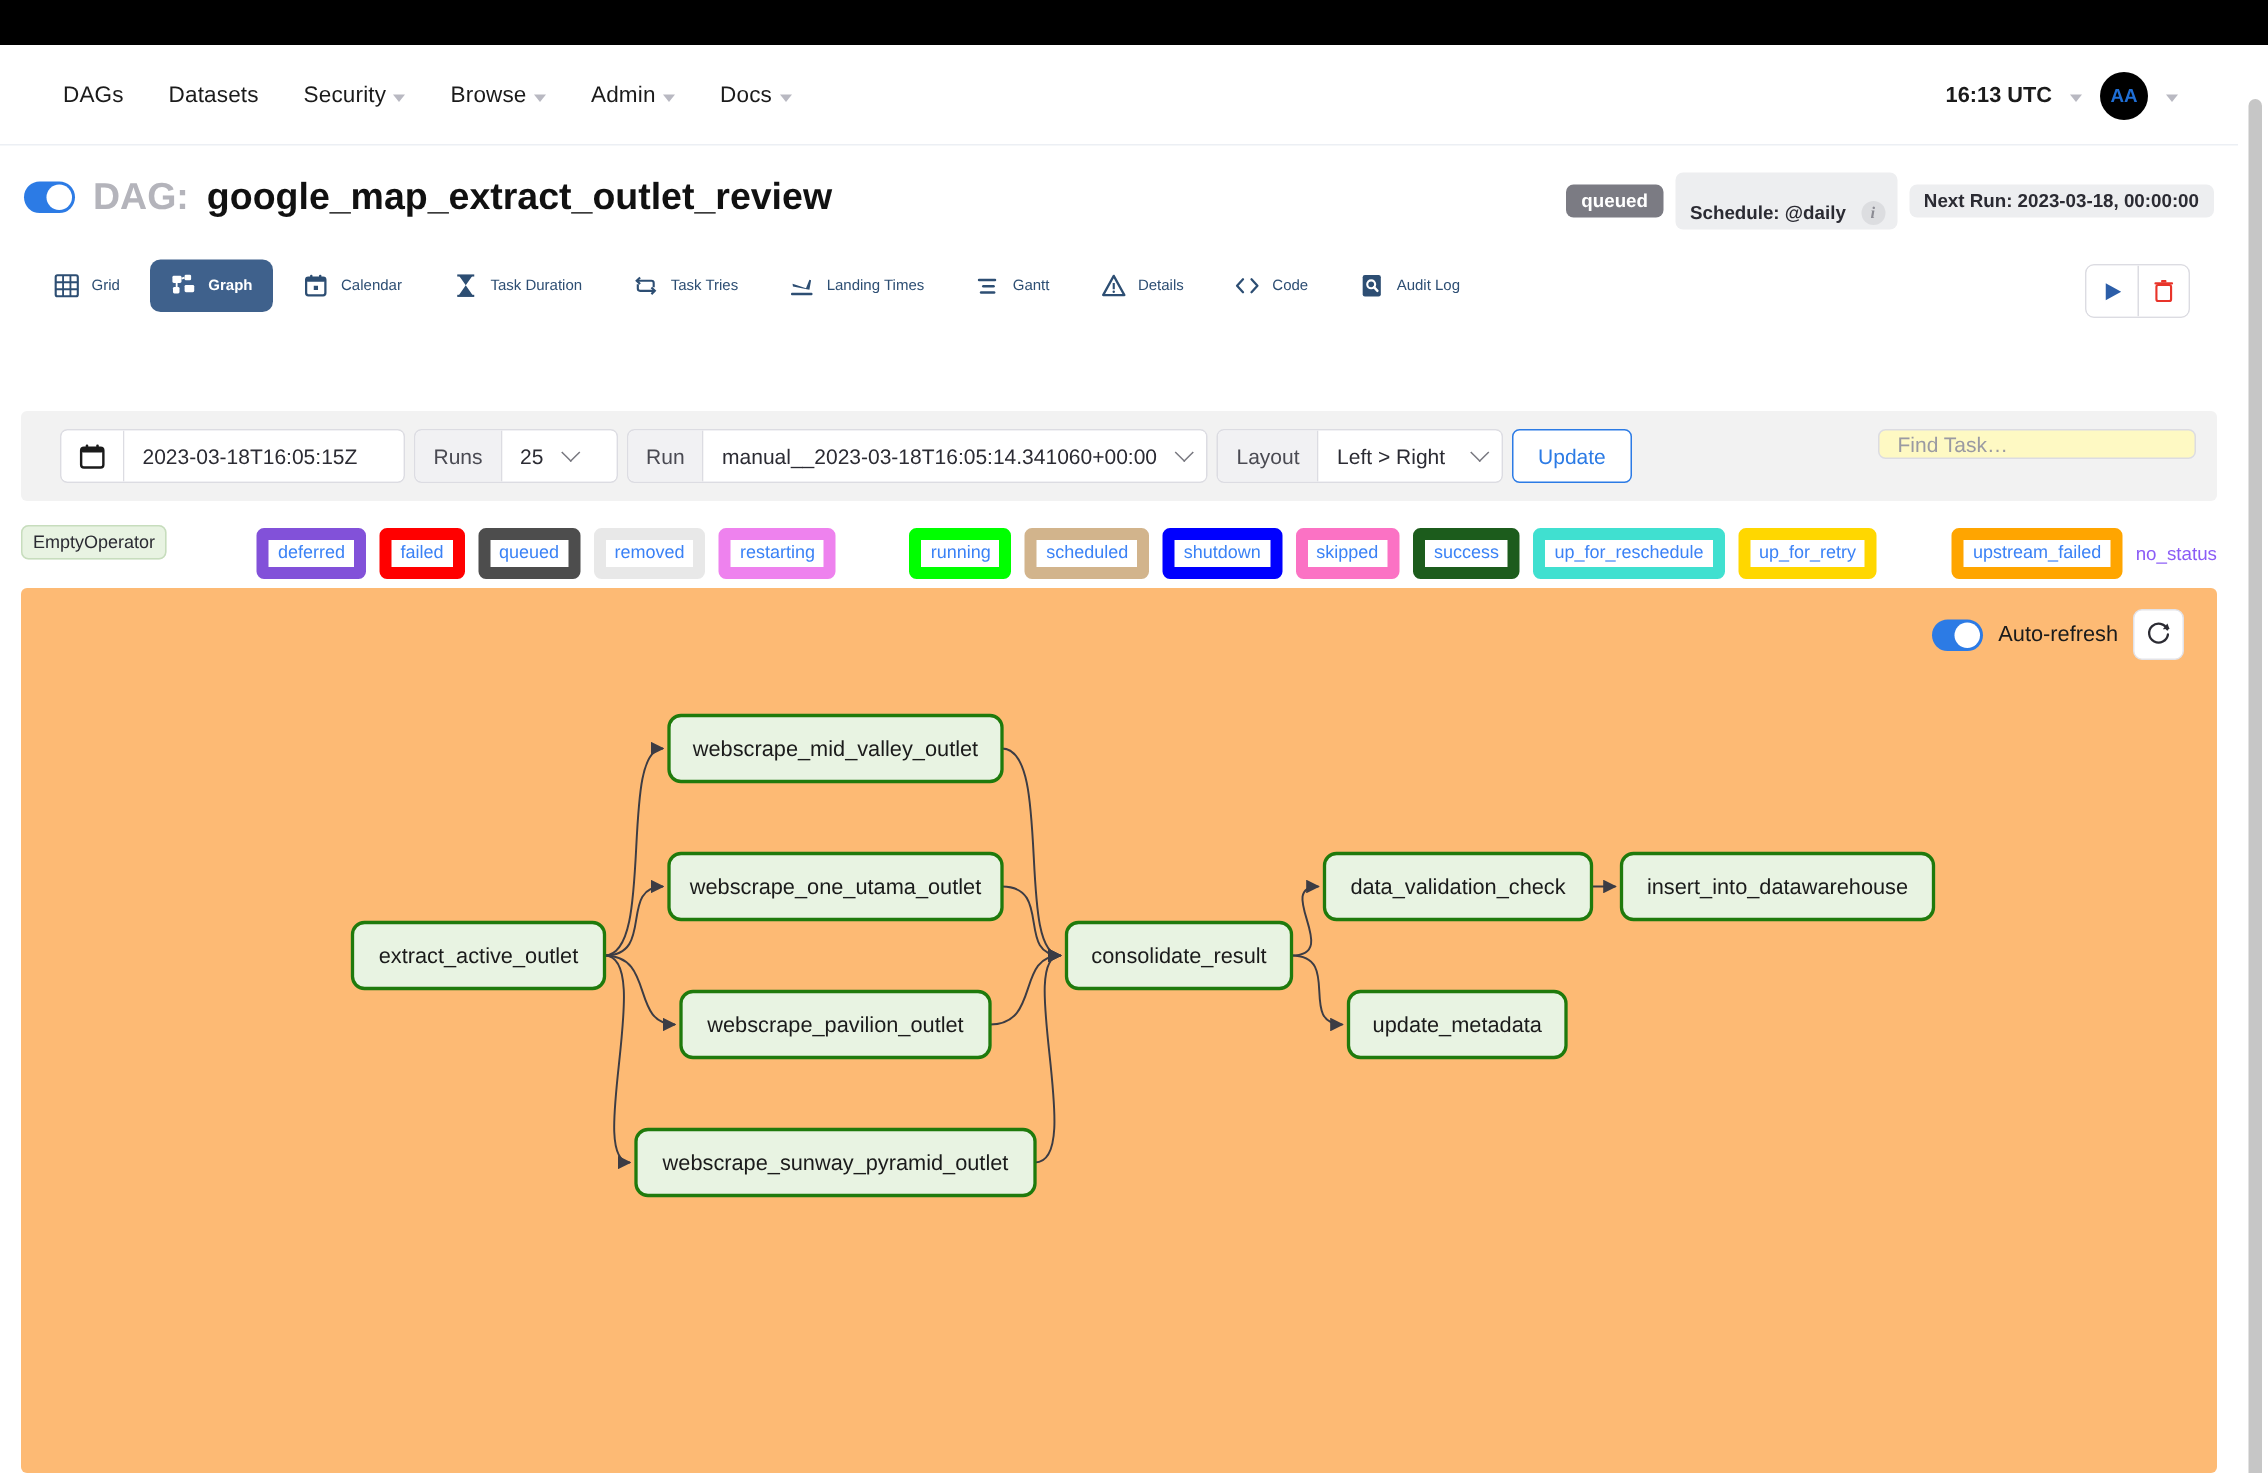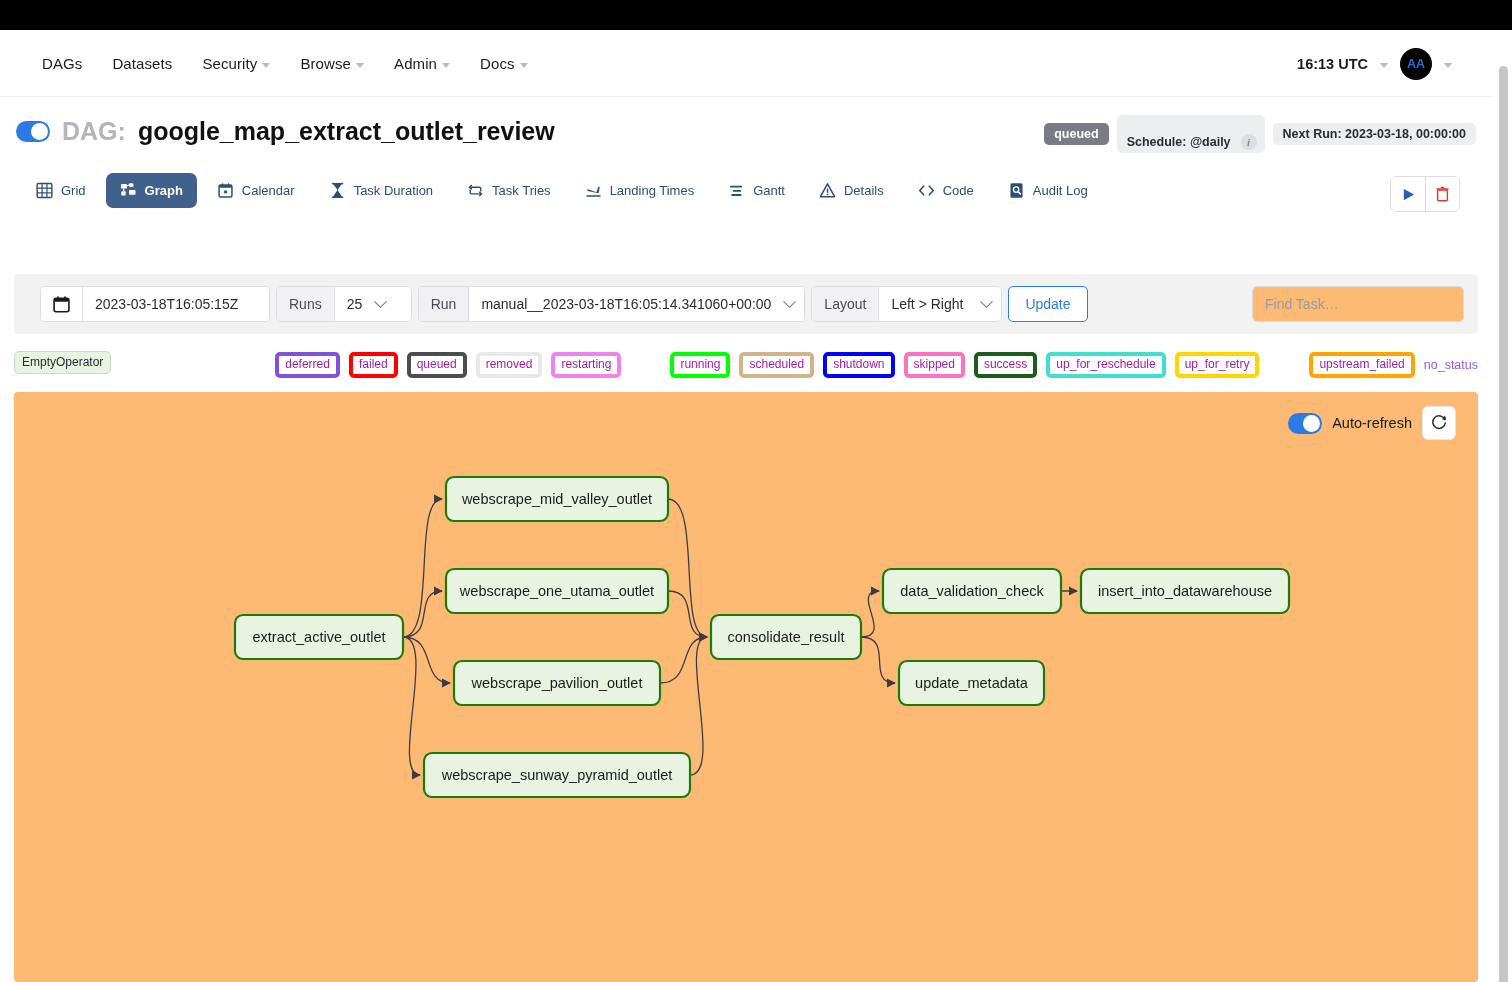--- a/index.html
+++ b/index.html
@@ -105,21 +105,21 @@
   #tabbar {
     position: absolute; left: 0; top: 135px; width: 1492px; height: 62px;
   }
   .tabs {
     position: absolute; left: 22px; top: 8px;
     display: flex; align-items: center; gap: 6px;
   }
   .tab {
     display: flex; align-items: center; gap: 8px;
     padding: 9px 14px; border-radius: 7px;
-    font-size: 13px; color: #2d4e73; cursor: pointer;
+    font-size: 10px; color: #2d4e73; cursor: pointer;
     white-space: nowrap;
   }
   .tab.active { background: #3f618c; color: #ffffff; font-weight: 600; }
   .tab svg { display: block; }
   .tab-actions {
     position: absolute; right: 32px; top: 11px;
     display: flex; border: 1px solid #dcdce2; border-radius: 6px;
     overflow: hidden; background: #fff;
   }
   .tab-actions button {
@@ -163,39 +163,39 @@
     width: 42px; background: #fff; border-right: 1px solid #dcdce2;
     display: flex; align-items: center; justify-content: center;
   }
   #update-btn {
     height: 36px; padding: 0 16px;
     border: 1px solid #2c7be5; border-radius: 5px; background: #fff;
     color: #2c7be5; font-size: 14px; cursor: pointer;
   }
   #find-task {
     position: absolute; right: 14px; top: 12px;
-    width: 212px; height: 36px;
-    border: 1px solid #dcdce2; border-radius: 5px; background: #fdba74;
+    width: 212px; height: 20px;
+    border: 1px solid #dcdce2; border-radius: 5px; background: #fef9c3;
     font-size: 14px; color: #1b1b1b; padding: 0 12px;
     font-family: "Liberation Sans", sans-serif;
   }
   #find-task::placeholder { color: #9a9aa2; }
   .filter-row {
     position: absolute; left: 14px; top: 12px;
     display: flex; align-items: center; gap: 0; margin-left: 12px;
   }
   .filter-row > * { margin-right: 6px; }
 
   
   #legendrow {
     position: absolute; left: 0; top: 320px; width: 1492px; height: 32px;
   }
   .legend-chip {
-    border: 4px solid #be185d; border-radius: 5px;
-    font-size: 12px; color: #a21caf;
+    border: 8px solid #be185d; border-radius: 5px;
+    font-size: 12px; color: #3b82f6;
     padding: 2px 6px 3px; background: #fff;
     line-height: 1.05; white-space: nowrap;
   }
   #op-legend {
     position: absolute; left: 14px; top: 2px;
   }
   #op-legend .legend-chip {
     background: #e8f3e2; border: 1px solid #c7ddbd; color: #2b2b33;
     padding: 3px 7px 4px;
   }

